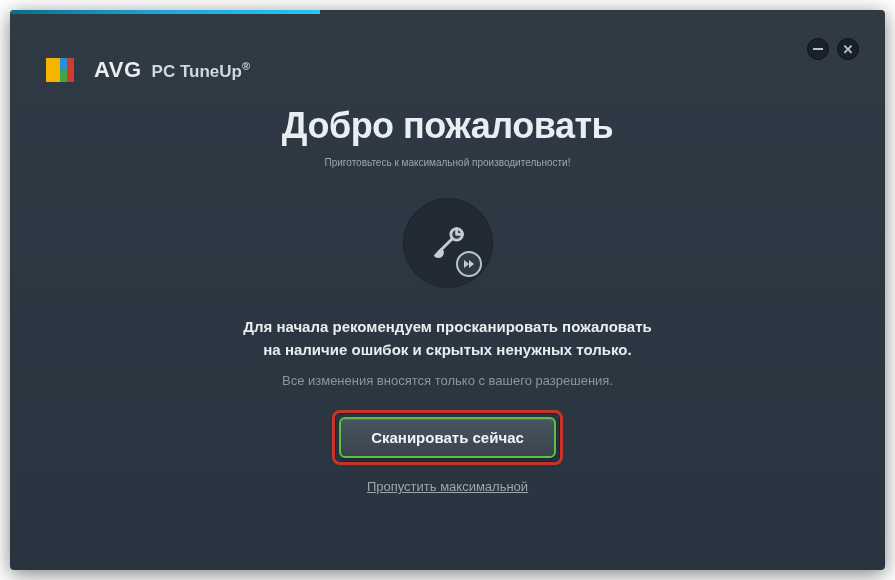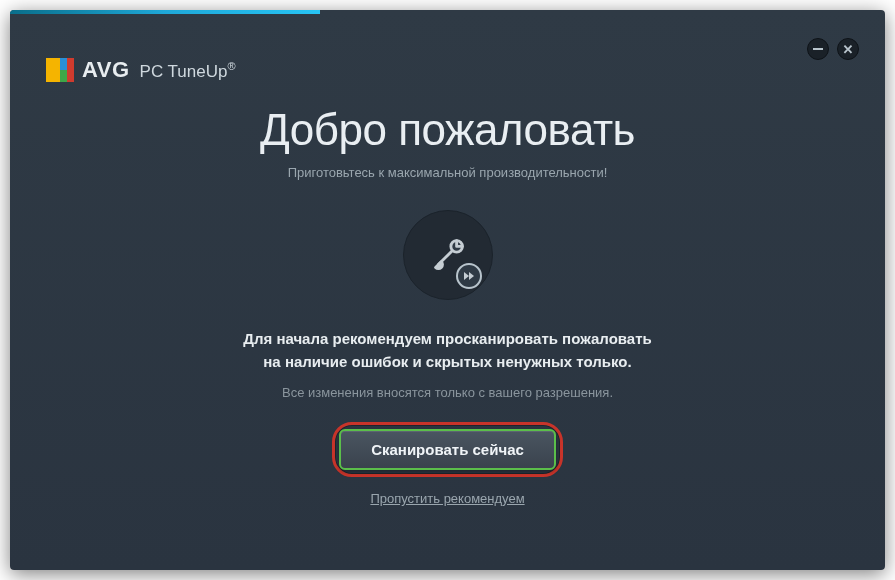--- a/index.html
+++ b/index.html
@@ -60,21 +60,21 @@
   .win-btn .x {
     font-size: 13px;
     line-height: 1;
   }
   .header {
     position: absolute;
     top: 44px;
     left: 36px;
     display: flex;
     align-items: center;
-    gap: 4px;
+    gap: 16px;
   }
   .logo-box {
     width: 32px;
     height: 32px;
     position: relative;
   }
   .logo-box svg {
     width: 32px;
     height: 32px;
   }
@@ -84,44 +84,44 @@
     gap: 10px;
     color: #e8edf0;
   }
   .brand-avg {
     font-size: 22px;
     font-weight: 700;
     letter-spacing: 0.5px;
   }
   .brand-sub {
     font-size: 17px;
-    font-weight: 400;
+    font-weight: 700;
     color: #cfd8de;
   }
   .brand-reg {
     font-size: 11px;
     vertical-align: super;
   }
   .content {
     position: absolute;
     top: 95px;
     left: 0;
     right: 0;
     text-align: center;
     color: #dfe6eb;
   }
   .title {
-    font-size: 44px;
-    font-weight: 400;
+    font-size: 36px;
+    font-weight: 700;
     color: #e9eef2;
     letter-spacing: -0.5px;
   }
   .subtitle {
     margin-top: 10px;
-    font-size: 13px;
+    font-size: 10px;
     color: #9aa6ae;
   }
   .icon-circle {
     margin: 30px auto 0;
     width: 90px;
     height: 90px;
     border-radius: 50%;
     background: #222a33;
     border: 1px solid #1b232b;
     display: flex;
@@ -160,21 +160,21 @@
   .disclaimer {
     margin-top: 12px;
     font-size: 13px;
     color: #8a959d;
   }
   .scan-wrap {
     margin: 22px auto 0;
     display: inline-block;
     padding: 4px;
     border: 3px solid #c8342a;
-    border-radius: 20px;
+    border-radius: 8px;
     box-shadow: 0 0 0 1px rgba(0,0,0,0.3) inset;
   }
   .scan-btn {
     background: linear-gradient(180deg, #4a5561 0%, #3a434d 100%);
     border: 2px solid #5bbf4a;
     border-radius: 6px;
     padding: 10px 30px;
     color: #f0f4f7;
     font-size: 15px;
     font-weight: 700;
@@ -246,16 +246,16 @@
       <div>Для начала рекомендуем просканировать пожаловать</div>
       <div>на наличие ошибок и скрытых ненужных только.</div>
     </div>
 
     <div class="disclaimer">Все изменения вносятся только с вашего разрешения.</div>
 
     <div class="scan-wrap">
       <button class="scan-btn">Сканировать сейчас</button>
     </div>
     <div>
-      <a class="skip-link">Пропустить рекомендуем</a>
+      <a class="skip-link">Пропустить максимальной</a>
     </div>
   </div>
 </div>
 
 </body></html>

